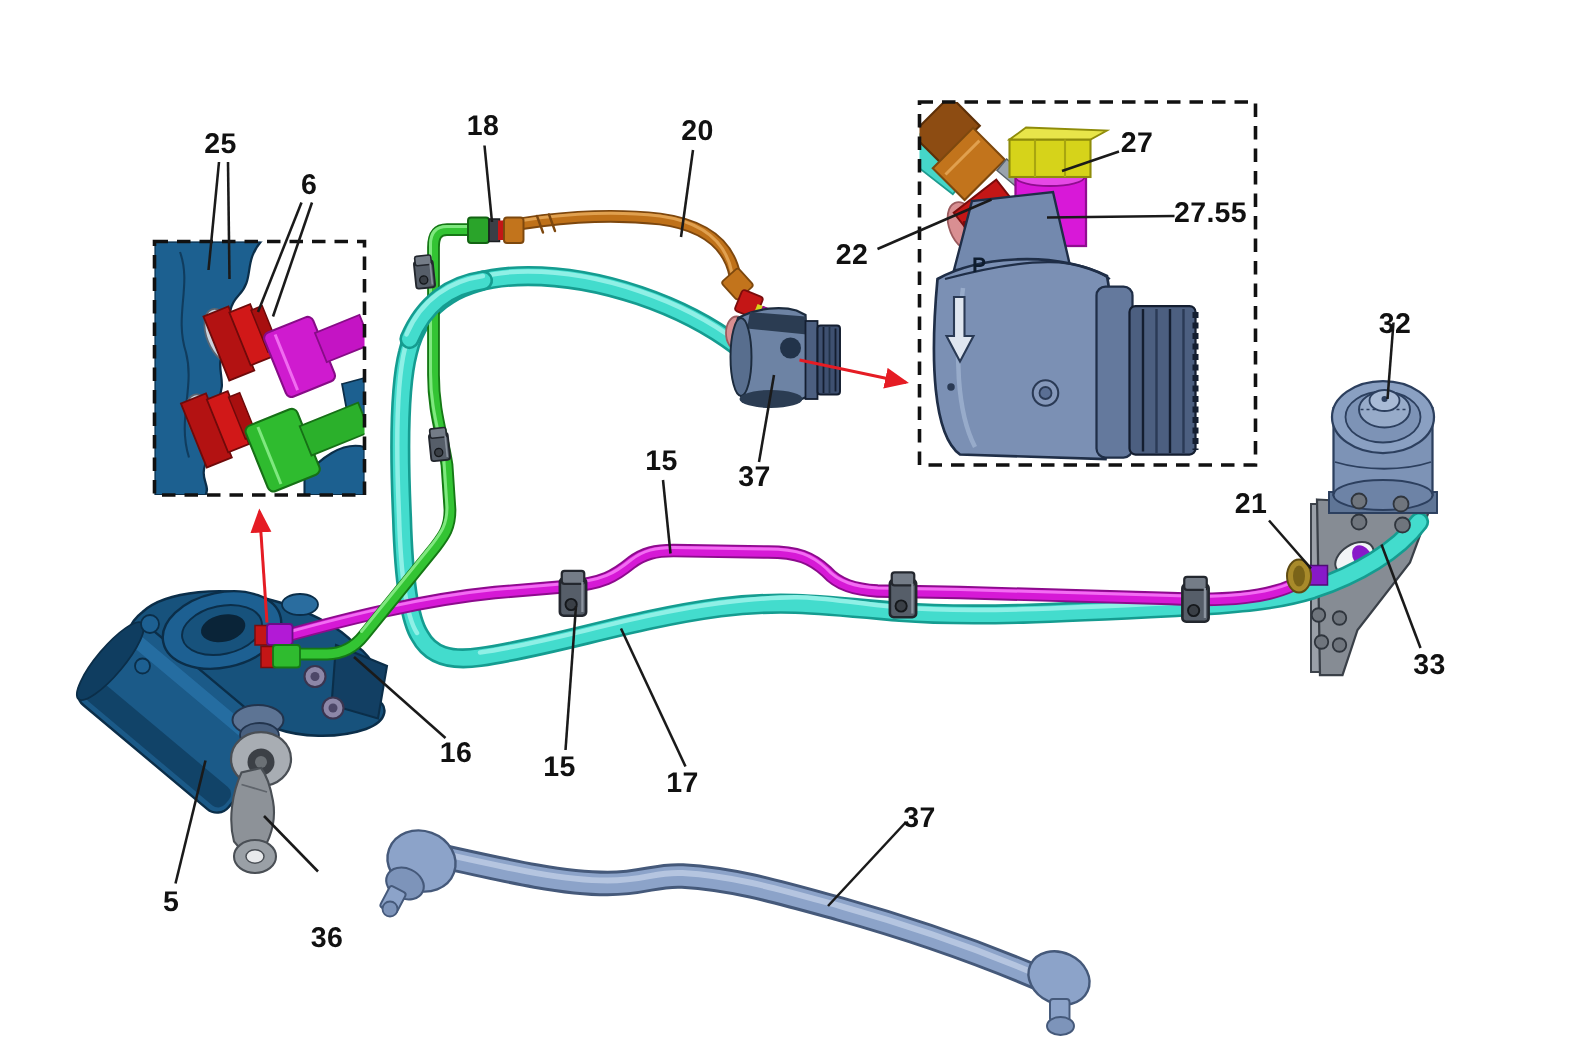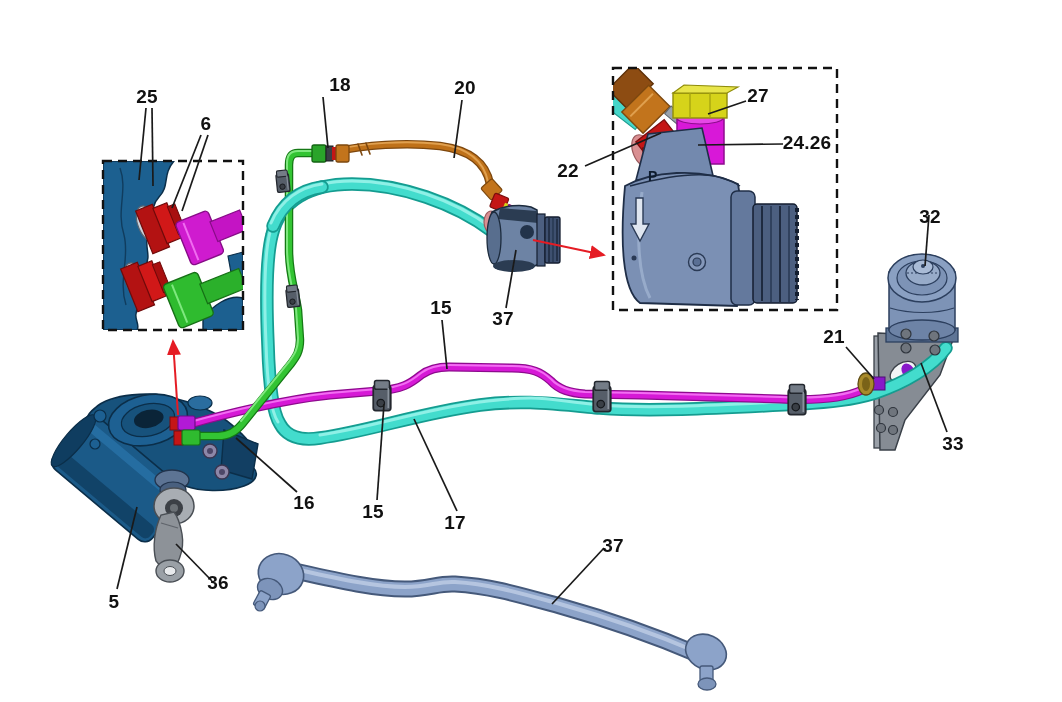--- a/index.html
+++ b/index.html
@@ -303,29 +303,29 @@
     <line x1="377" y1="500" x2="384" y2="404"></line>
     <line x1="457" y1="511" x2="414" y2="419"></line>
     <line x1="117" y1="589" x2="137" y2="507"></line>
     <line x1="212" y1="581" x2="176" y2="544"></line>
     <line x1="604" y1="548" x2="552" y2="604"></line>
   </g>
 </svg>
 
   <div class="lbl" style="left:147px;top:97px">25</div>
   <div class="lbl" style="left:206px;top:124px">6</div>
-  <div class="lbl" style="left:340px;top:85px">18</div>
+  <div class="lbl" style="left:322px;top:85px">18</div>
   <div class="lbl" style="left:465px;top:88px">20</div>
   <div class="lbl" style="left:568px;top:171px">22</div>
   <div class="lbl" style="left:758px;top:96px">27</div>
-  <div class="lbl" style="left:807px;top:143px">24.26</div>
+  <div class="lbl" style="left:807px;top:143px">27.55</div>
   <div class="lbl" style="left:503px;top:319px">37</div>
   <div class="lbl" style="left:930px;top:217px">32</div>
   <div class="lbl" style="left:834px;top:337px">21</div>
   <div class="lbl" style="left:953px;top:444px">33</div>
   <div class="lbl" style="left:304px;top:503px">16</div>
   <div class="lbl" style="left:441px;top:308px">15</div>
   <div class="lbl" style="left:373px;top:512px">15</div>
   <div class="lbl" style="left:455px;top:523px">17</div>
   <div class="lbl" style="left:114px;top:602px">5</div>
-  <div class="lbl" style="left:218px;top:583px">36</div>
+  <div class="lbl" style="left:218px;top:626px">36</div>
   <div class="lbl" style="left:613px;top:546px">37</div>
 </div>
 
 </body></html>

